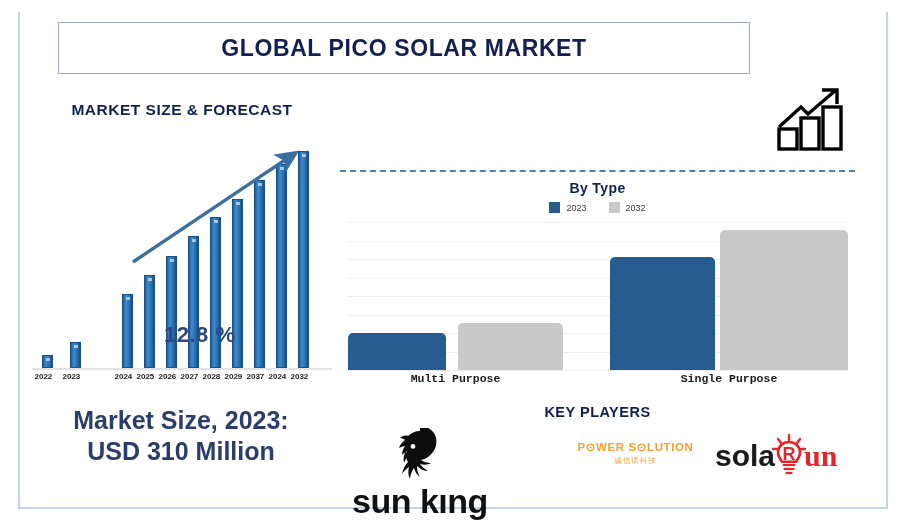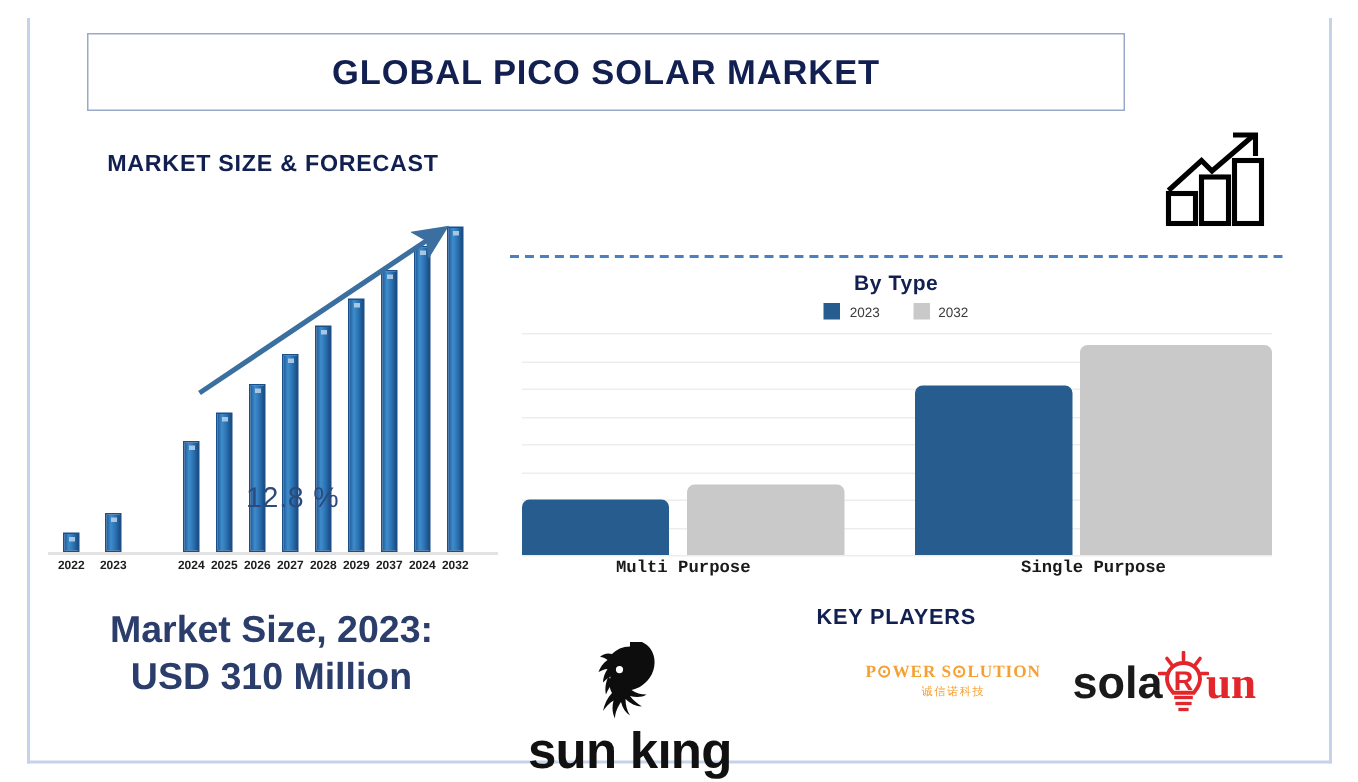--- a/index.html
+++ b/index.html
@@ -49,25 +49,25 @@
   }
   .fc-cap{
     position:absolute;top:2px;left:3px;width:4px;height:3px;background:#bcd4ea;opacity:.85;
   }
   #fc-axis{
     position:absolute;left:0;top:228px;width:300px;height:2px;background:#e3e3e3;
   }
   #fc-labels{position:absolute;left:0;top:232px;width:300px;height:16px;}
   .fc-label{
     position:absolute;top:0;font-size:8px;color:#1d1d1d;font-weight:bold;
-    text-align:center;width:26px;font-family:"Liberation Sans",sans-serif;
+    text-align:left;width:26px;font-family:"Liberation Sans",sans-serif;
   }
   #cagr-callout{
     position:absolute;left:132px;top:182px;
-    font-size:19px;font-weight:normal;color:#2c4a7c;letter-spacing:.5px;
+    font-size:22px;font-weight:bold;color:#2c4a7c;letter-spacing:.5px;
   }
   #arrow-svg{position:absolute;left:0;top:0;width:300px;height:250px;pointer-events:none;}
 
   #market-size{
     position:absolute;left:36px;top:405px;width:290px;text-align:center;
     font-size:25px;font-weight:bold;color:#2b3d6b;line-height:1.25;
   }
 
   
   #headline{
@@ -113,21 +113,21 @@
   }
   #logos{position:absolute;left:340px;top:424px;width:520px;height:62px;}
 
   #logo-sunking{position:absolute;left:10px;top:4px;display:flex;align-items:center;flex-direction:column;}
   #sunking-word{
     font-size:34px;font-weight:bold;color:#111111;letter-spacing:-.5px;
     font-family:"Liberation Sans",sans-serif;margin-left:2px;
   }
   #logo-powersolution{position:absolute;left:228px;top:16px;text-align:center;width:135px;}
   #ps-word{font-size:11.5px;font-weight:bold;color:#F5A031;letter-spacing:.6px;
-           font-family:Liberation Serif, serif;white-space:nowrap;}
+           font-family:Liberation Sans, sans-serif;white-space:nowrap;}
   #ps-sub{font-size:7.5px;color:#F5A031;letter-spacing:1px;margin-top:2px;
           font-family:"DejaVu Sans",sans-serif;}
   #logo-solarun{position:absolute;left:375px;top:10px;display:flex;align-items:center;}
   .sr-black{font-size:30px;font-weight:bold;color:#1a1a1a;font-family:"Liberation Sans",sans-serif;}
   .sr-red{font-size:30px;font-weight:bold;color:#E3262B;font-family:Liberation Serif, serif;}
 </style>
 </head>
 <body>
 
 <div id="page">

